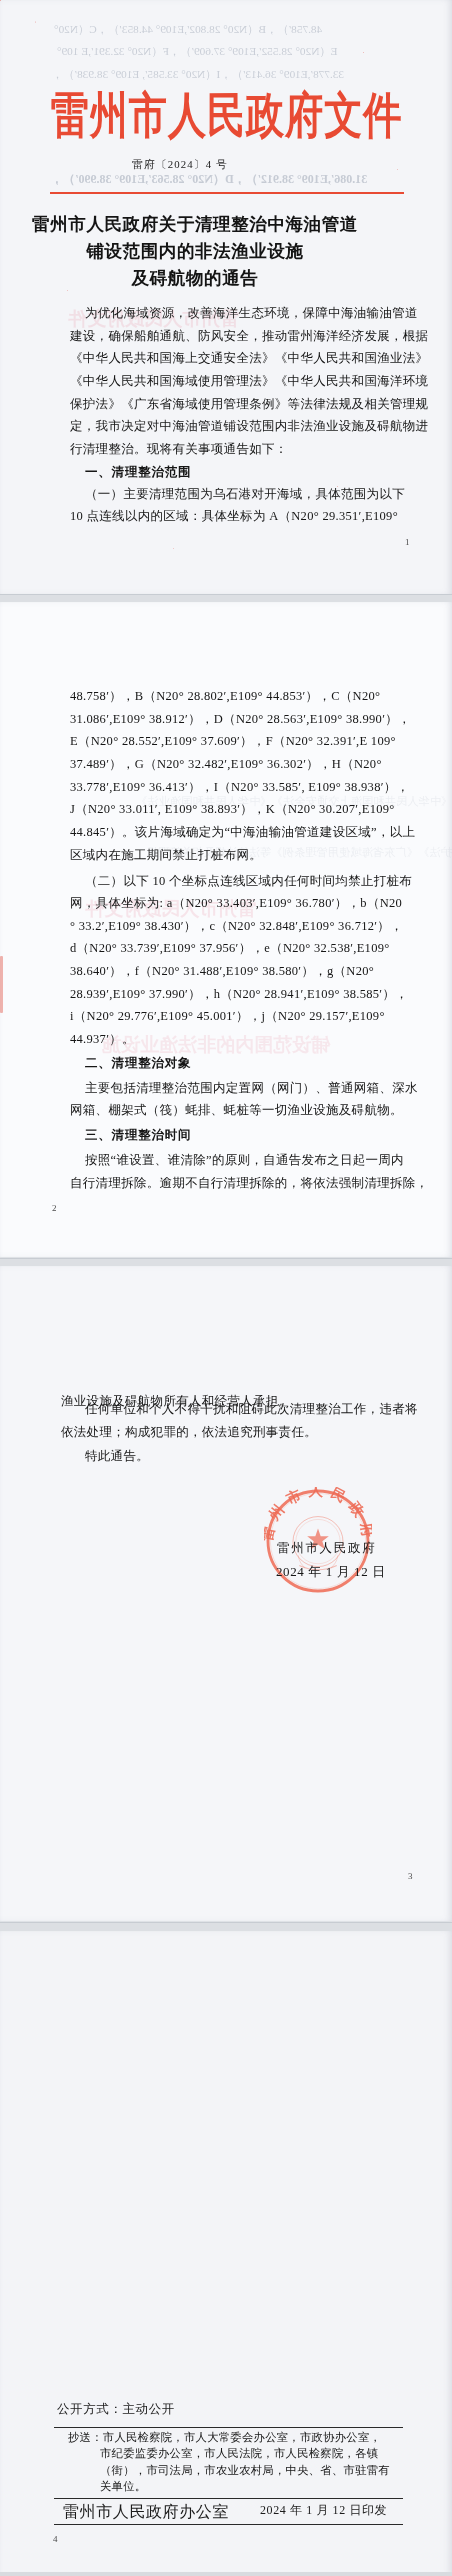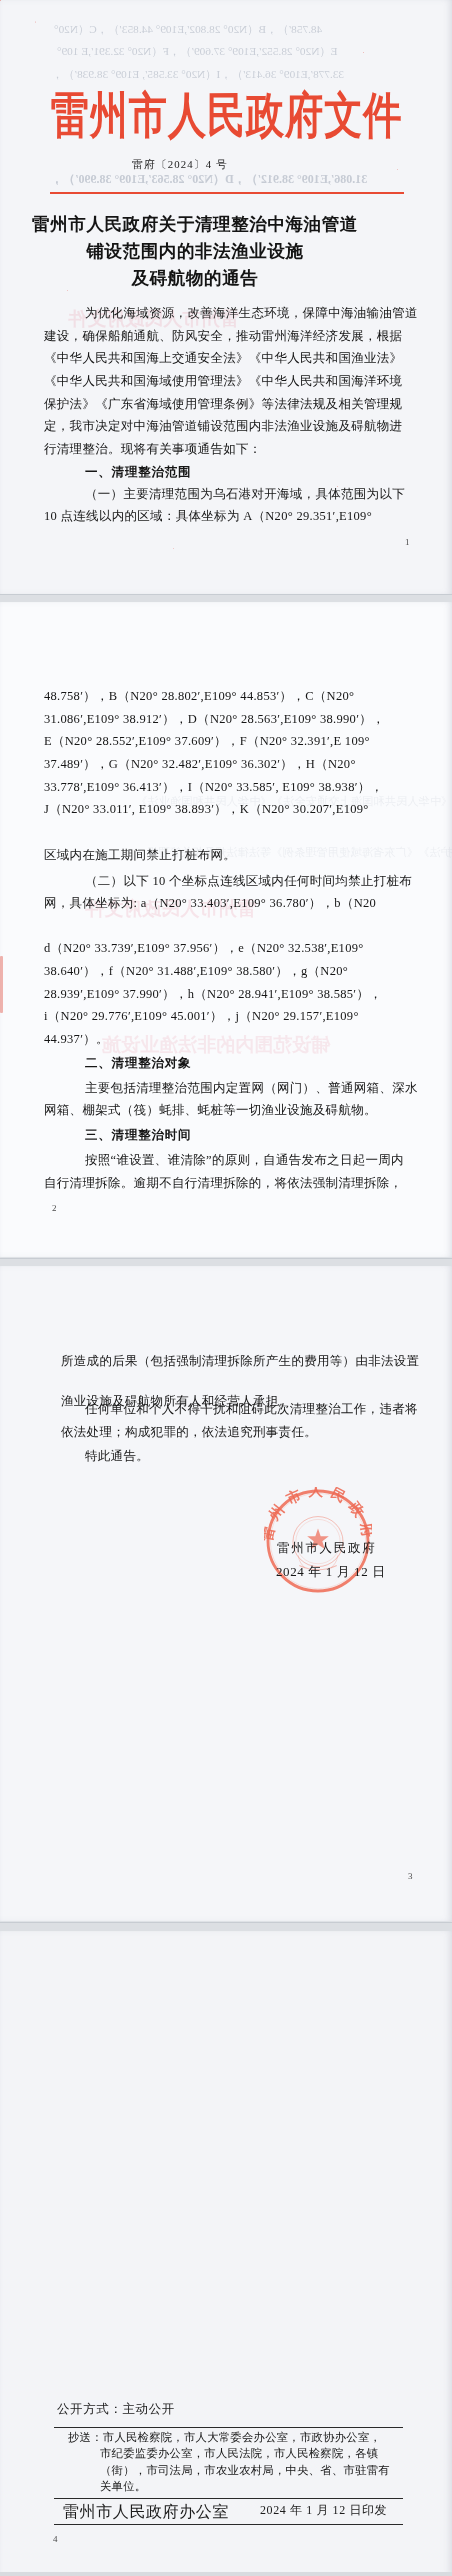--- a/index.html
+++ b/index.html
@@ -23,21 +23,21 @@
   .masthead{position:absolute;left:0;top:83px;width:453px;text-align:center;
             font-size:49px;font-weight:bold;color:#e84a33;letter-spacing:1.1px;
             transform:scaleX(.78);transform-origin:50% 50%;white-space:nowrap;}
   .docnum{position:absolute;left:0;top:158px;width:360px;text-align:center;
           font-size:10.8px;letter-spacing:1.1px;color:#222;}
   .redrule{position:absolute;left:50px;top:192px;width:354px;height:2.3px;background:#e84a33;}
 
   .doc-title{position:absolute;left:0;top:211px;width:390px;text-align:center;
              font-size:17.5px;font-weight:bold;line-height:27px;color:#141414;letter-spacing:0.6px;}
 
-  .bl{position:absolute;left:44px;height:17px;font-size:12.5px;letter-spacing:0.3px;
+  .bl{position:absolute;left:70px;height:17px;font-size:12.5px;letter-spacing:0.3px;
       white-space:nowrap;color:#161616;}
   .ind{left:85px;}
   .hd{font-family:"Liberation Sans","DejaVu Sans",sans-serif;font-weight:bold;letter-spacing:0.8px;}
   .pgnum{position:absolute;font-size:9px;color:#4a4a4a;}
 
   .ghost{position:absolute;transform:scaleX(-1);filter:blur(0.4px);white-space:nowrap;
          pointer-events:none;}
   .ghost-gray{font-size:11.3px;color:#a6aebc;opacity:.55;}
   .ghost-gray-bold{font-size:12px;font-weight:bold;color:#99a2b1;opacity:.5;}
   .ghost-pink{font-size:19px;font-weight:bold;color:#e0607a;opacity:.14;}
@@ -105,41 +105,42 @@
     <div class="ghost ghost-pink" style="left:85px;top:294px;">雷州市人民政府文件</div>
     <div class="ghost ghost-pink" style="left:102px;top:430px;opacity:.12;">铺设范围内的非法渔业设施</div>
     <div class="red-smudge"></div>
 
     <div class="bl" style="top:86px;">48.758′），B（N20° 28.802′,E109° 44.853′），C（N20°</div>
     <div class="bl" style="top:109px;">31.086′,E109° 38.912′），D（N20° 28.563′,E109° 38.990′），</div>
     <div class="bl" style="top:131px;">E（N20° 28.552′,E109° 37.609′），F（N20° 32.391′,E 109°</div>
     <div class="bl" style="top:154px;">37.489′），G（N20° 32.482′,E109° 36.302′），H（N20°</div>
     <div class="bl" style="top:177px;">33.778′,E109° 36.413′），I（N20° 33.585′, E109° 38.938′），</div>
     <div class="bl" style="top:199px;">J（N20° 33.011′, E109° 38.893′），K（N20° 30.207′,E109°</div>
+    <div class="bl" style="top:222px;">44.845′）。该片海域确定为“中海油输油管道建设区域”，以上</div>
     <div class="bl" style="top:245px;">区域内在施工期间禁止打桩布网。</div>
     <div class="bl ind" style="top:271px;">（二）以下 10 个坐标点连线区域内任何时间均禁止打桩布</div>
     <div class="bl" style="top:293px;">网，具体坐标为: a（N20° 33.403′,E109° 36.780′），b（N20</div>
+    <div class="bl" style="top:316px;">° 33.2′,E109° 38.430′），c（N20° 32.848′,E109° 36.712′），</div>
     <div class="bl" style="top:338px;">d（N20° 33.739′,E109° 37.956′），e（N20° 32.538′,E109°</div>
     <div class="bl" style="top:361px;">38.640′），f（N20° 31.488′,E109° 38.580′），g（N20°</div>
     <div class="bl" style="top:384px;">28.939′,E109° 37.990′），h（N20° 28.941′,E109° 38.585′），</div>
     <div class="bl" style="top:406px;">i（N20° 29.776′,E109° 45.001′），j（N20° 29.157′,E109°</div>
     <div class="bl" style="top:429px;">44.937′）。</div>
     <div class="bl ind hd" style="top:453px;">二、清理整治对象</div>
     <div class="bl ind" style="top:478px;">主要包括清理整治范围内定置网（网门）、普通网箱、深水</div>
     <div class="bl" style="top:500px;">网箱、棚架式（筏）蚝排、蚝桩等一切渔业设施及碍航物。</div>
     <div class="bl ind hd" style="top:525px;">三、清理整治时间</div>
     <div class="bl ind" style="top:550px;">按照“谁设置、谁清除”的原则，自通告发布之日起一周内</div>
     <div class="bl" style="top:573px;">自行清理拆除。逾期不自行清理拆除的，将依法强制清理拆除，</div>
 
     <div class="pgnum" style="left:52px;top:601px;">2</div>
   </div>
   <div class="divider d2"></div>
 
   <div class="page page3">
-    <div class="bl" style="top:87px;left:61px;">所造成的后果（包括强制清理拆除所产生的费用等）由非法设置</div>
     <div class="bl" style="top:111px;left:61px;margin-top:16px;">渔业设施及碍航物所有人和经营人承担。</div>
     <div class="bl ind" style="top:135px;">任何单位和个人不得干扰和阻碍此次清理整治工作，违者将</div>
     <div class="bl" style="top:158px;left:61px;">依法处理；构成犯罪的，依法追究刑事责任。</div>
     <div class="bl ind" style="top:182px;">特此通告。</div>
 
     <svg class="seal" viewBox="0 0 190 190">
       <circle cx="95" cy="95" r="88" fill="none" stroke="#ee6a54" stroke-width="5" opacity="0.85"></circle>
       <circle cx="95" cy="95" r="84" fill="none" stroke="#f2917f" stroke-width="1" opacity="0.4"></circle>
       <circle cx="95" cy="96" r="44" fill="none" stroke="#ef7a66" stroke-width="1.6" opacity="0.5"></circle>
       <circle cx="95" cy="96" r="39" fill="none" stroke="#ef7a66" stroke-width="1" opacity="0.35"></circle>

